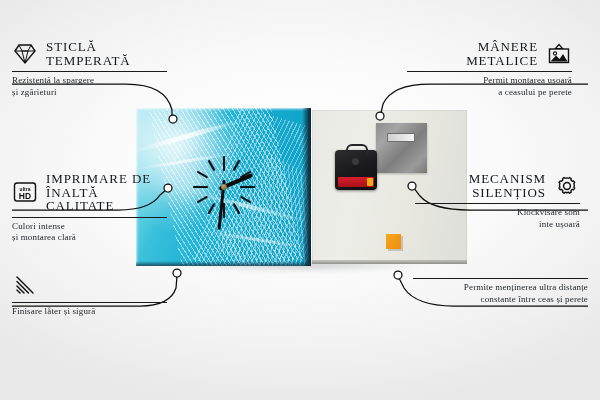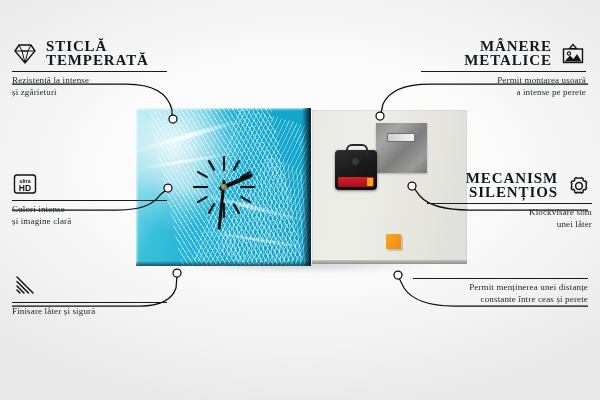--- a/index.html
+++ b/index.html
@@ -133,21 +133,21 @@
     background:linear-gradient(135deg,#f7a823 0%,#f08c0c 100%);
     box-shadow:2px 2px 0 rgba(150,150,145,.45);
   }
 
   
   .callout{position:absolute;}
   .callout .head{display:flex;align-items:center;gap:8px;}
   .callout.left .head{justify-content:flex-start;}
   .callout.right .head{justify-content:flex-end;}
   .callout .title{
-    font-size:15px;font-weight:bold;letter-spacing:.9px;color:#14181c;
+    font-size:13px;font-weight:normal;letter-spacing:.9px;color:#14181c;
     line-height:13.5px;text-transform:uppercase;white-space:pre-line;
   }
   .callout.right .title{text-align:right;}
   .callout .rule{height:1px;background:#1a1a1a;margin:4px 0 3px;}
   .callout .desc{
     font-size:9px;color:#23282c;line-height:11.5px;white-space:pre-line;
     letter-spacing:.15px;
   }
   .callout.right .desc{text-align:right;}
   .ico{width:26px;height:24px;flex:0 0 26px;display:block;text-align:center;}
@@ -264,87 +264,89 @@
     <span class="ico">
       <svg viewBox="0 0 26 24">
           <path d="M3 9 L7 3 H19 L23 9 L13 21 Z" fill="none" stroke="#121212" stroke-width="1.4"></path>
           <path d="M3 9 H23 M7 3 L10 9 L13 21 M19 3 L16 9 L13 21 M10 9 L16 9" fill="none" stroke="#121212" stroke-width="1"></path>
         </svg>
     </span>
     <span class="title">STICLĂ
 TEMPERATĂ</span>
   </div>
   <div class="rule"></div>
-  <div class="desc">Rezistentă la intense
+  <div class="desc">Rezistentă la spargere
 și zgârieturi</div>
 </div>
 
 <div class="callout left" style="left:12px;top:172px;width:155px;">
   <div class="head">
     <span class="ico">
       <svg viewBox="0 0 26 24">
         <rect x="2.5" y="3" width="21" height="18" rx="2.5" fill="none" stroke="#121212" stroke-width="1.4"></rect>
         <text x="13" y="11" font-family="Liberation Sans, sans-serif" font-size="5" font-weight="bold" fill="#121212" text-anchor="middle">ultra</text>
         <text x="13" y="18.6" font-family="Liberation Sans, sans-serif" font-size="8.5" font-weight="bold" fill="#121212" text-anchor="middle">HD</text>
       </svg>
     </span>
+    <span class="title">IMPRIMARE DE
+ÎNALTĂ CALITATE</span>
   </div>
   <div class="rule"></div>
   <div class="desc">Culori intense
-și imagine clară</div>
+și montarea clară</div>
 </div>
 
 <div class="callout left" style="left:12px;top:274px;width:155px;">
   <div class="head">
     <span class="ico">
       <svg viewBox="0 0 26 24">
         <g stroke="#121212" stroke-width="1.5" stroke-linecap="round">
           <line x1="5" y1="3" x2="21" y2="19"></line>
           <line x1="5" y1="7.5" x2="16.5" y2="19"></line>
           <line x1="5" y1="12" x2="12" y2="19"></line>
           <line x1="5" y1="16" x2="8" y2="19"></line>
         </g>
       </svg>
     </span>
   </div>
   <div class="rule"></div>
   <div class="desc">Finisare låter și sigură</div>
 </div>
 
-<div class="callout right" style="right:14px;top:40px;width:165px;">
+<div class="callout right" style="right:28px;top:40px;width:165px;">
   <div class="head">
     <span class="title">MÂNERE
 METALICE</span>
     <span class="ico">
       <svg viewBox="0 0 26 24">
         <path d="M13 2.5 L9.5 6.5 H16.5 Z" fill="none" stroke="#121212" stroke-width="1.2"></path>
         <rect x="3.5" y="7" width="19" height="13.5" fill="none" stroke="#121212" stroke-width="1.4"></rect>
         <circle cx="9" cy="11.5" r="1.6" fill="none" stroke="#121212" stroke-width="1.1"></circle>
         <path d="M4.5 19.5 L10 13.5 L13.5 17 L17 12 L21.5 19.5 Z" fill="#121212"></path>
       </svg>
     </span>
   </div>
   <div class="rule"></div>
   <div class="desc">Permit montarea ușoară
-a intense pe perete</div>
-</div>
-
-<div class="callout right" style="right:8px;top:172px;width:165px;">
+a ceasului pe perete</div>
+</div>
+
+<div class="callout right" style="right:20px;top:172px;width:165px;">
   <div class="head">
     <span class="title">MECANISM
 SILENȚIOS</span>
     <span class="ico">
       <svg viewBox="0 0 26 24">
         <path d="M13 3.2 l2.1 .55 .95 -1.0 1.75 1.35 -.45 1.35 1.5 1.5 1.35 -.45 1.35 1.75 -1.0 .95 .55 2.1 -.55 2.1 1.0 .95 -1.35 1.75 -1.35 -.45 -1.5 1.5 .45 1.35 -1.75 1.35 -.95 -1.0 -2.1 .55 -2.1 -.55 -.95 1.0 -1.75 -1.35 .45 -1.35 -1.5 -1.5 -1.35 .45 -1.35 -1.75 1.0 -.95 -.55 -2.1 .55 -2.1 -1.0 -.95 1.35 -1.75 1.35 .45 1.5 -1.5 -.45 -1.35 1.75 -1.35 .95 1.0 Z" fill="none" stroke="#121212" stroke-width="1.5" stroke-linejoin="round" transform="translate(0,0) scale(0.92) translate(1,1)"></path>
         <circle cx="13" cy="12" r="3.4" fill="none" stroke="#121212" stroke-width="1.5"></circle>
       </svg>
     </span>
   </div>
   <div class="rule"></div>
   <div class="desc">Klockvisare som
-unei låter</div>
+inte ușoară</div>
 </div>
 
 <div class="callout right" style="right:12px;top:274px;width:175px;">
   <div class="rule"></div>
-  <div class="desc">Permit menținerea unei distanțe
+  <div class="desc">Permite menținerea ultra distanțe
 constante între ceas și perete</div>
 </div>
 
 </body></html>

